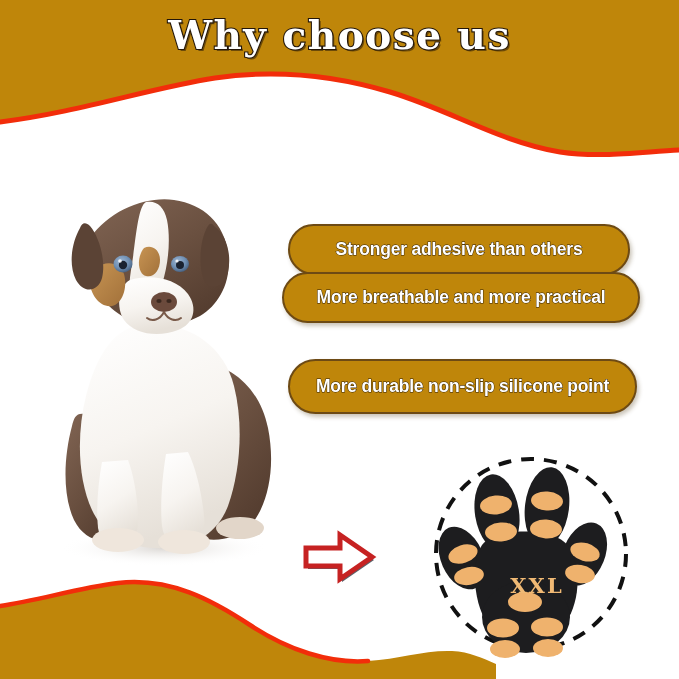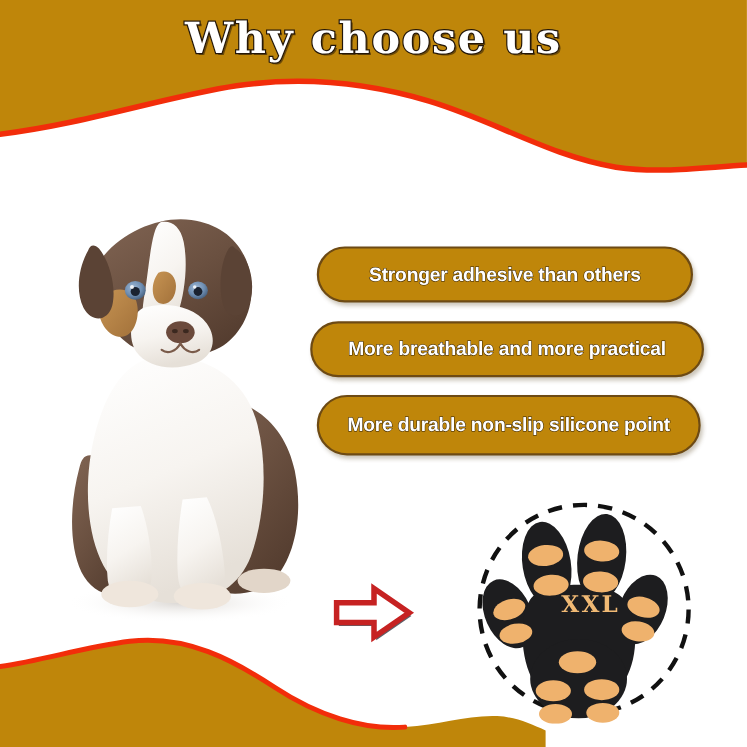--- a/index.html
+++ b/index.html
@@ -64,21 +64,21 @@
     font-weight:bold;
     font-size:17.5px;
     letter-spacing:-0.2px;
     color:#ffffff;
     -webkit-text-stroke:0.9px #2b1c08;
     paint-order:stroke fill;
     white-space:nowrap;
     line-height:1;
   }
   #pill-0 { left:288px; top:184px; width:342px; height:51px;margin-top:40px; }
-  #pill-1 { left:282px; top:272px; width:358px; height:51px;margin-top:20px; }
+  #pill-1 { left:282px; top:272px; width:358px; height:51px; }
   #pill-2 { left:288px; top:359px; width:349px; height:55px; }
 
   
   #puppy {
     position:absolute;
     left:28px;
     top:176px;
     width:268px;
     height:394px;
     z-index:4;
@@ -107,20 +107,21 @@
   #product-text-brand {
     position:absolute;
     width:100%;
     text-align:center;
     font-family:"DejaVu Serif", serif;
     font-weight:bold;
     color:#f0b974;
     letter-spacing:2px;
     line-height:1;
     pointer-events:none;
+    margin-top:37px;
   }
   #product-text-xxl   { top:88px;  font-size:21px; left:6px; }
   #product-text-brand { top:113px; font-size:21px; left:6px; letter-spacing:1px; }
 </style>
 </head>
 <body>
 
 <div id="stage">
 
   <svg id="waves" viewBox="0 0 679 679" aria-hidden="true">

